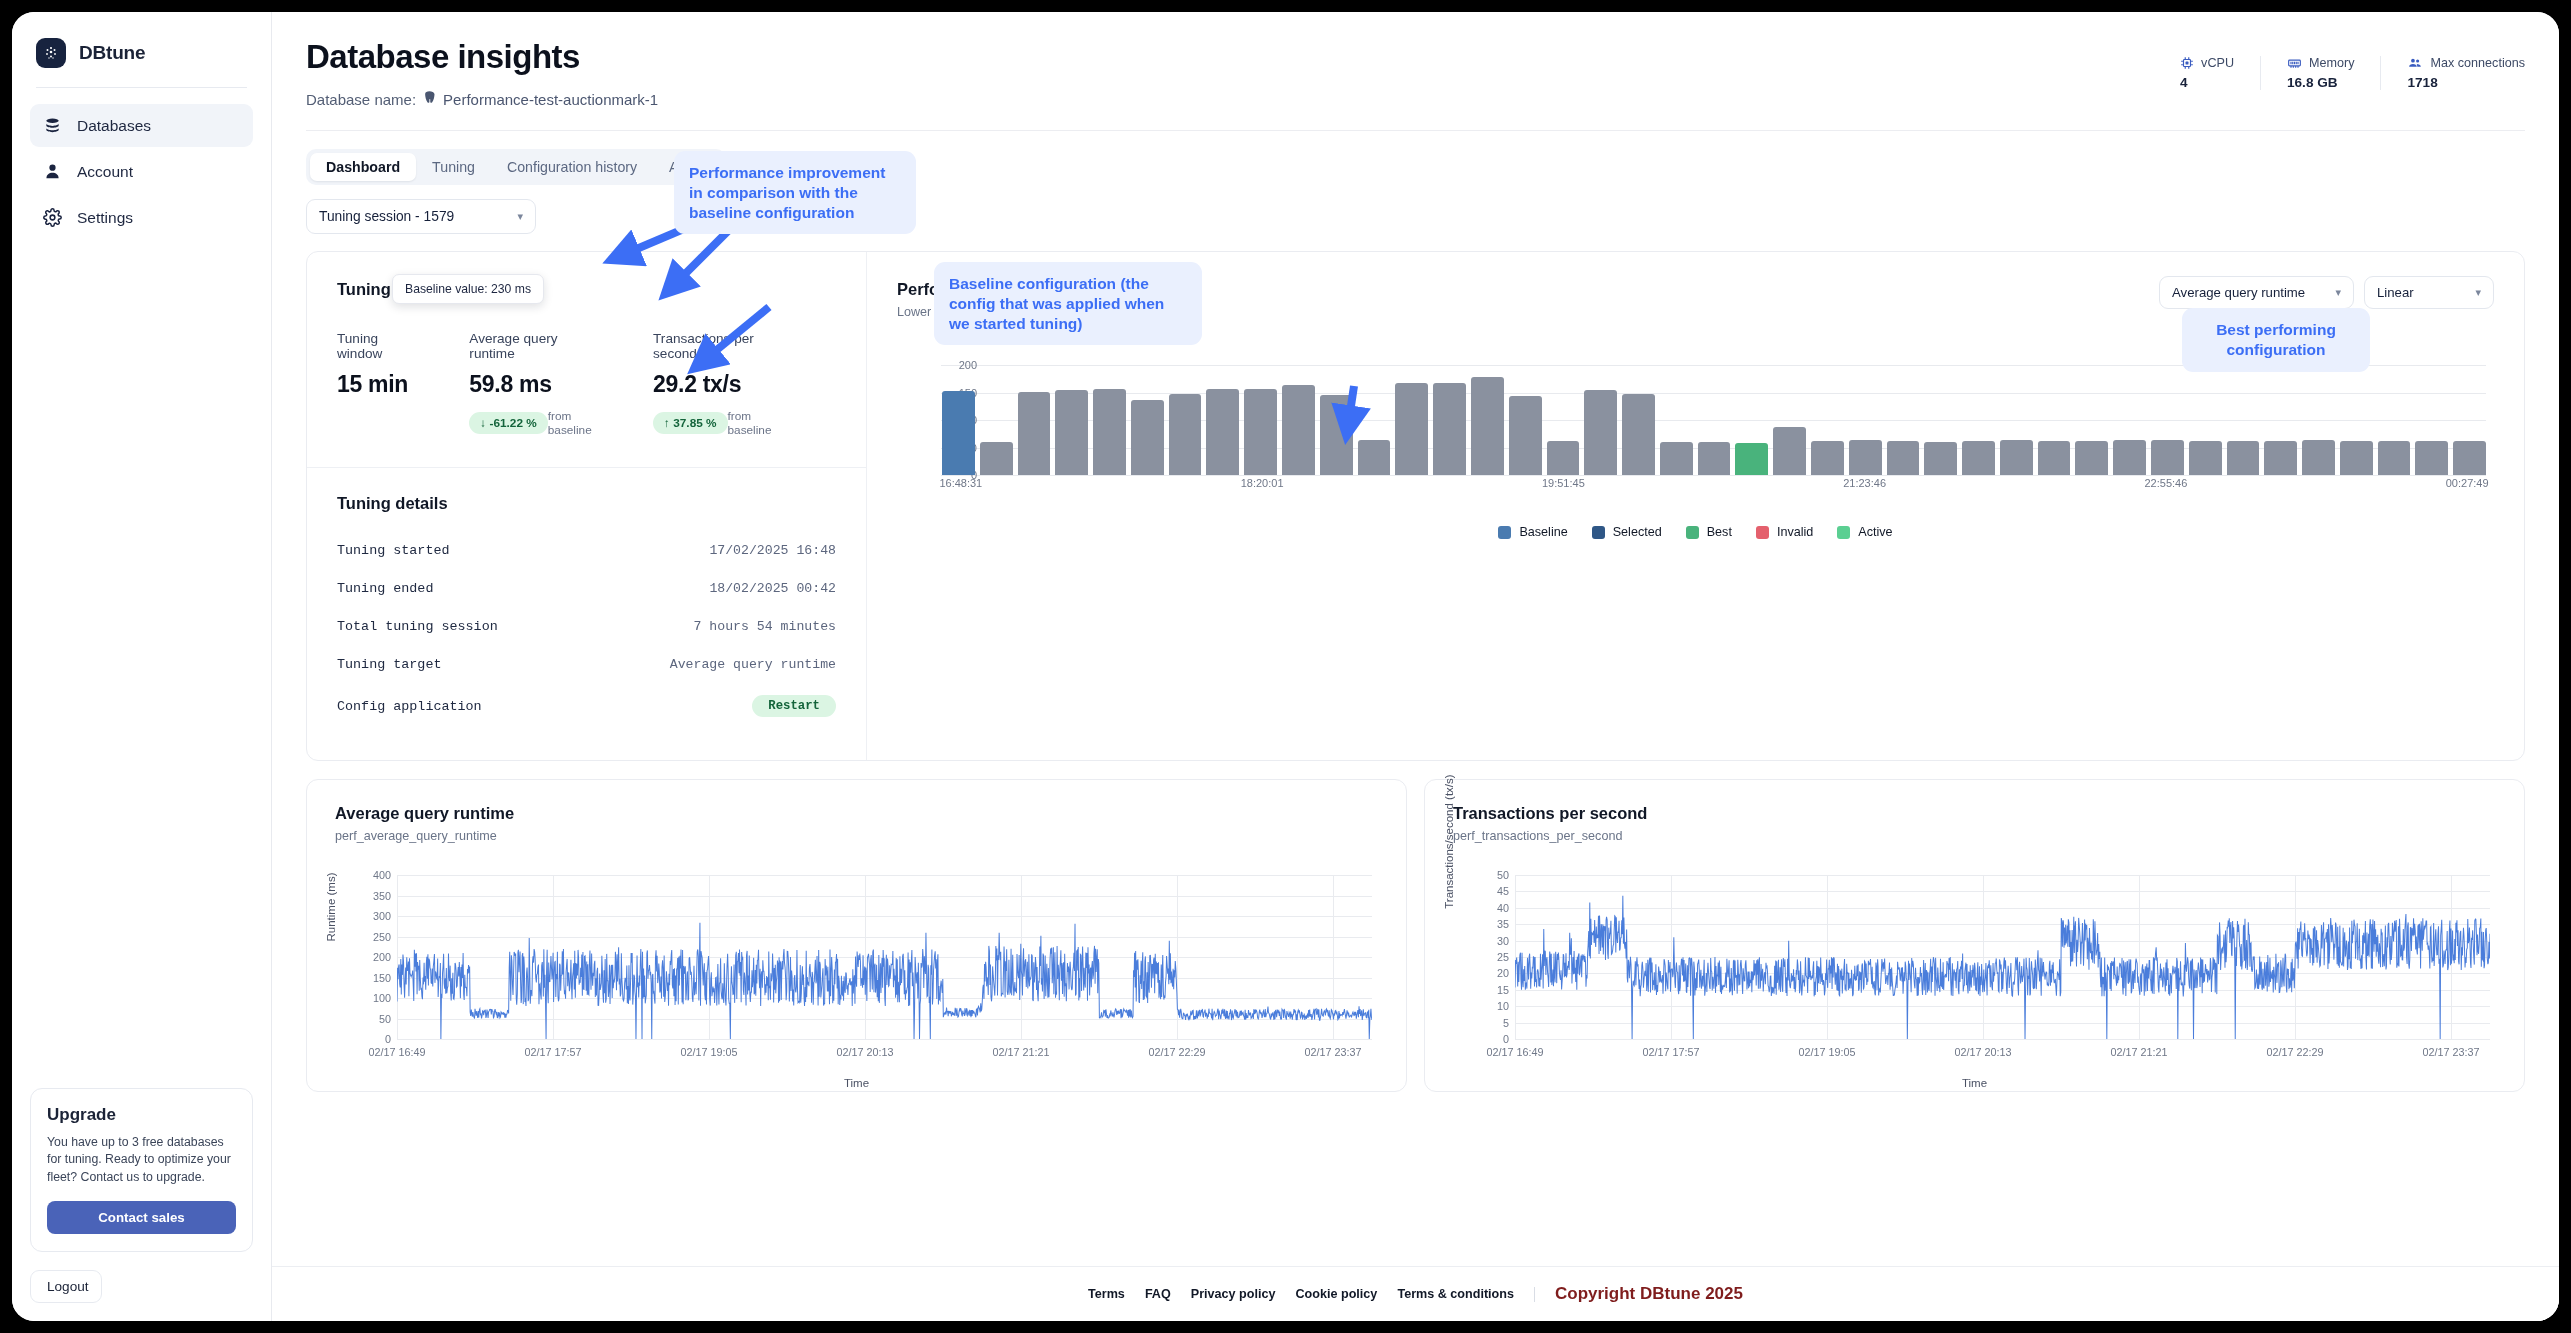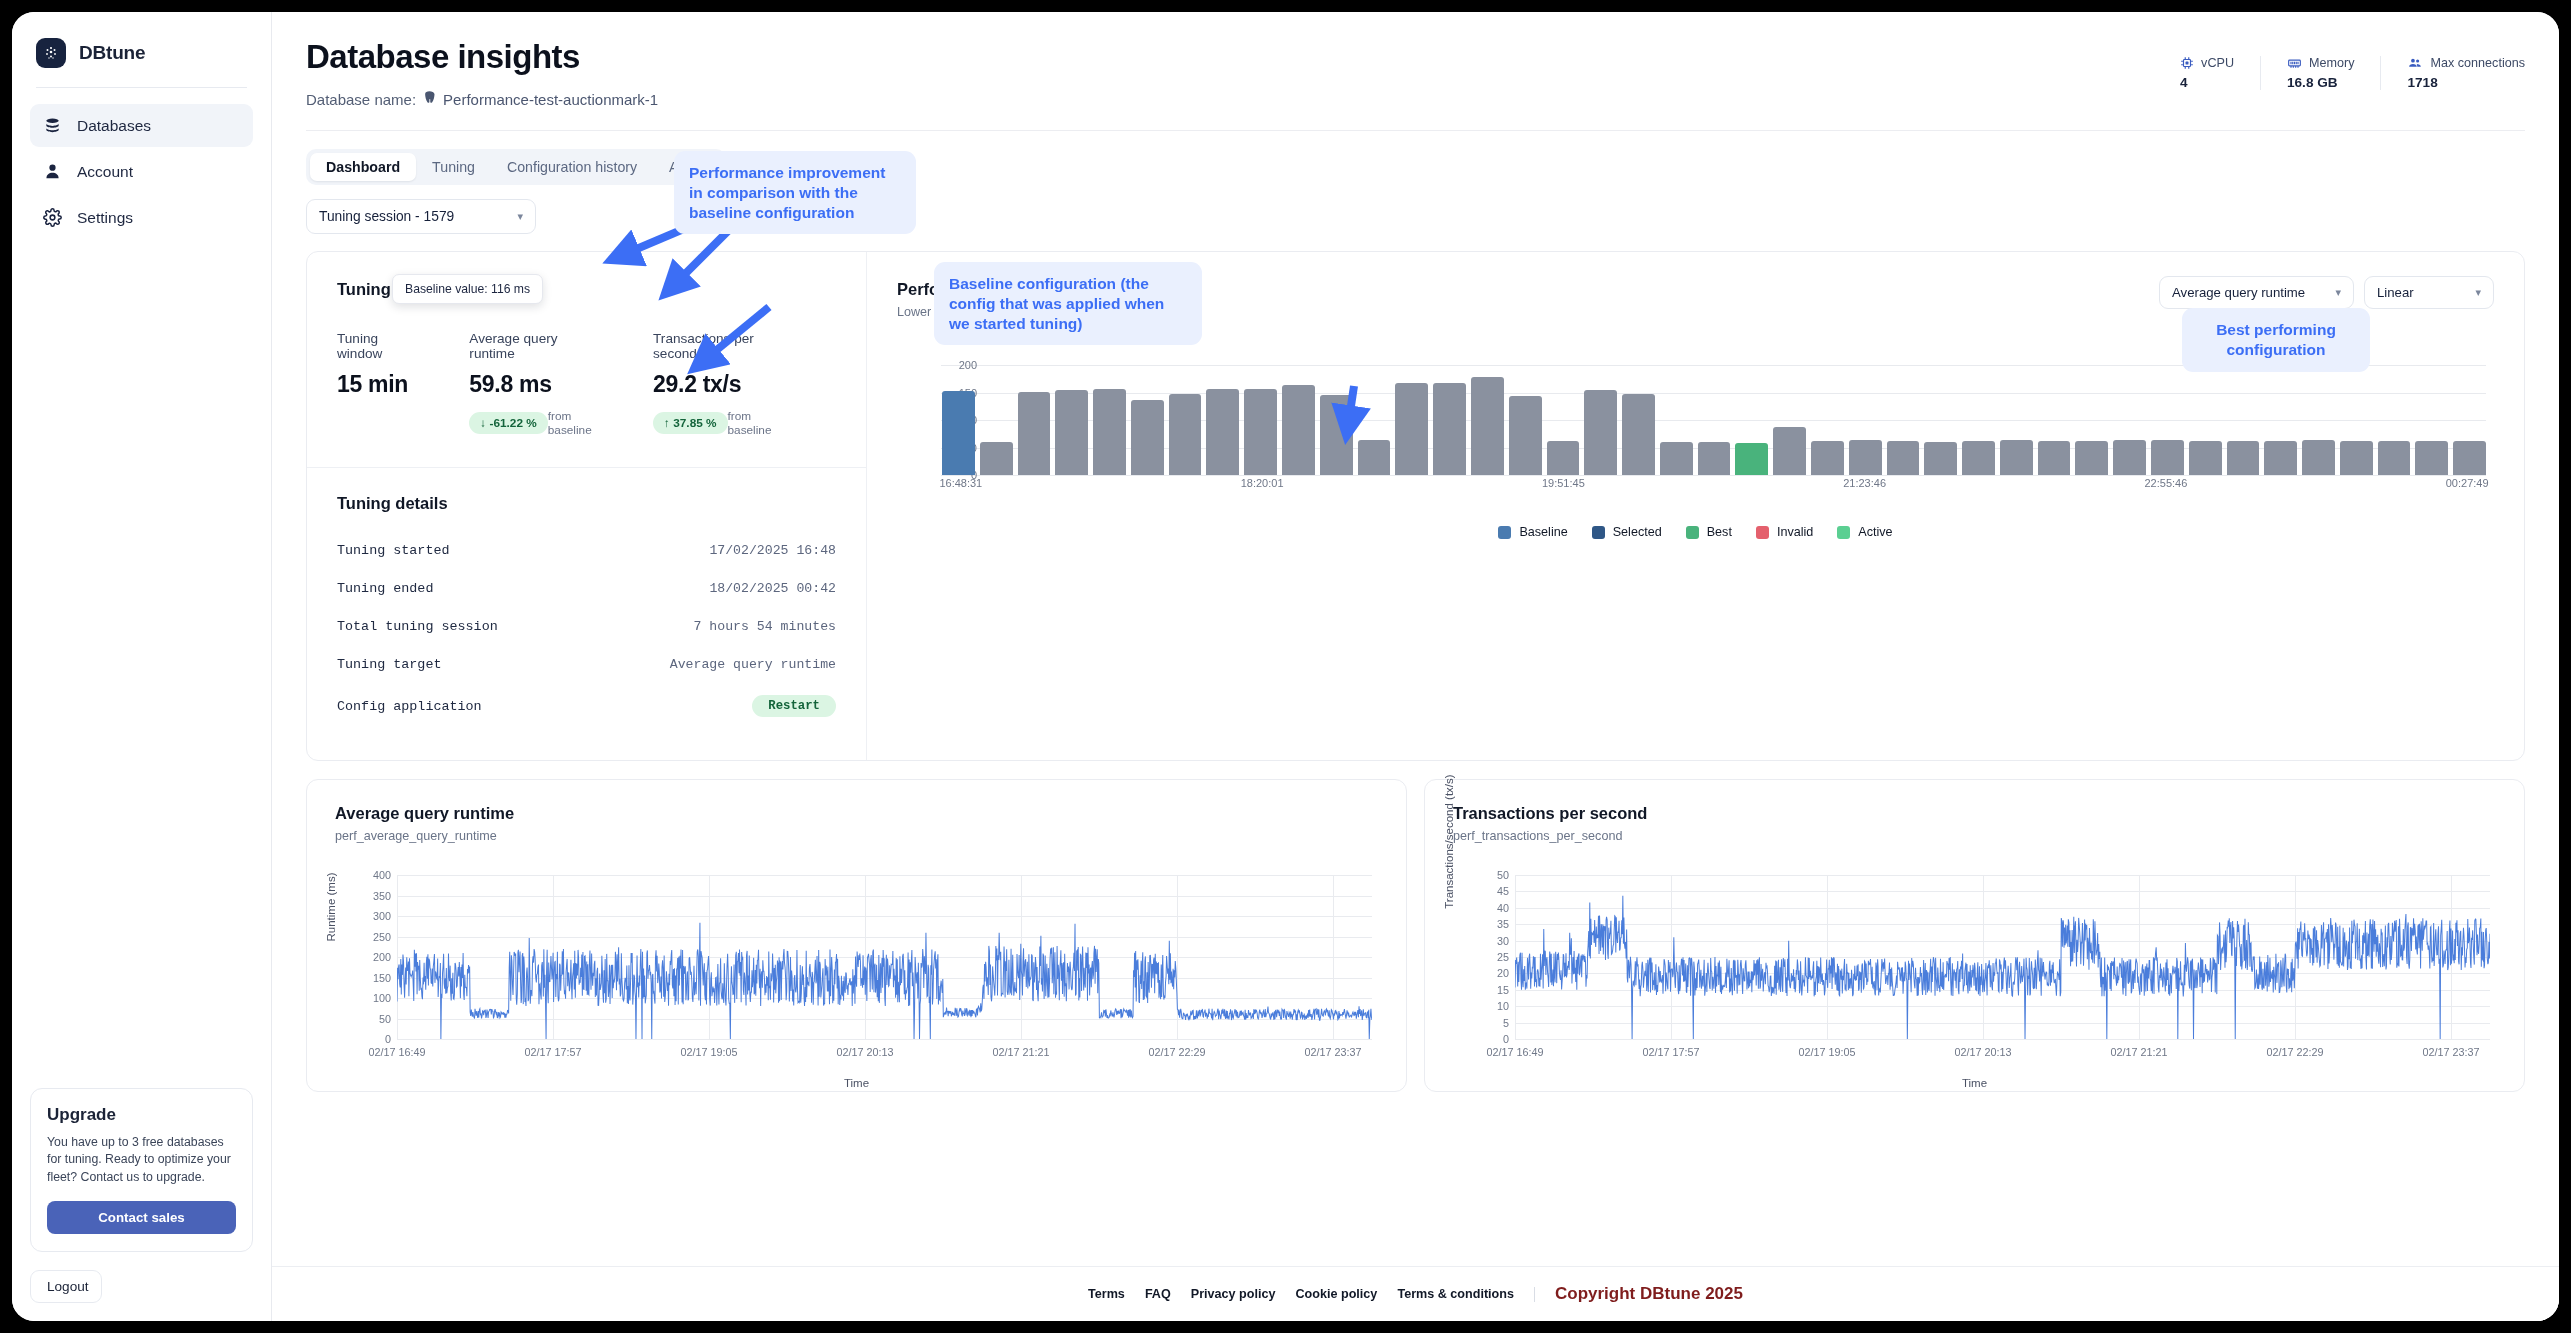--- a/index.html
+++ b/index.html
@@ -595,21 +595,21 @@
         <marker id="ah" markerWidth="5" markerHeight="5" refX="2.6" refY="2.5" orient="auto">
           <path d="M0,0 L5,2.5 L0,5 z" fill="#3c6ef5"></path>
         </marker>
       </defs>
       <line x1="440" y1="205" x2="348" y2="244" stroke="#3c6ef5" stroke-width="8" marker-end="url(#ah)"></line>
       <line x1="470" y1="205" x2="400" y2="275" stroke="#3c6ef5" stroke-width="8" marker-end="url(#ah)"></line>
       <line x1="497" y1="295" x2="430" y2="350" stroke="#3c6ef5" stroke-width="8" marker-end="url(#ah)"></line>
       <line x1="1082" y1="374" x2="1076" y2="414" stroke="#3c6ef5" stroke-width="8" marker-end="url(#ah)"></line>
     </svg>
 
-    <div class="tip-float tooltip-box" style="left:120px;top:262px;">Baseline value: 116 ms</div>
+    <div class="tip-float tooltip-box" style="left:120px;top:262px;">Baseline value: 230 ms</div>
 
     <div class="footer">
       <span class="f-link">Terms</span>
       <span class="f-link">FAQ</span>
       <span class="f-link">Privacy policy</span>
       <span class="f-link">Cookie policy</span>
       <span class="f-link">Terms &amp; conditions</span>
       <span class="f-div"></span>
       <span class="f-copy">Copyright DBtune 2025</span>
     </div>

